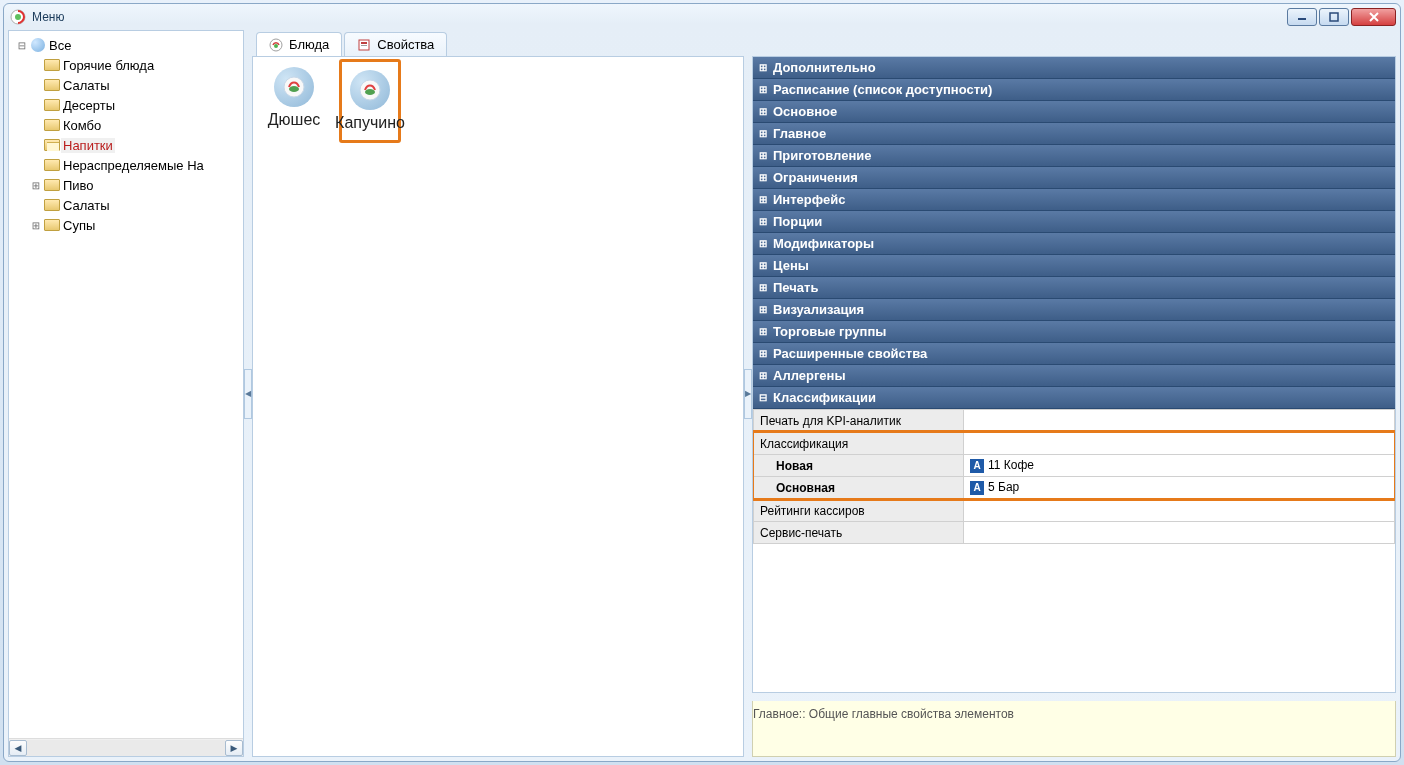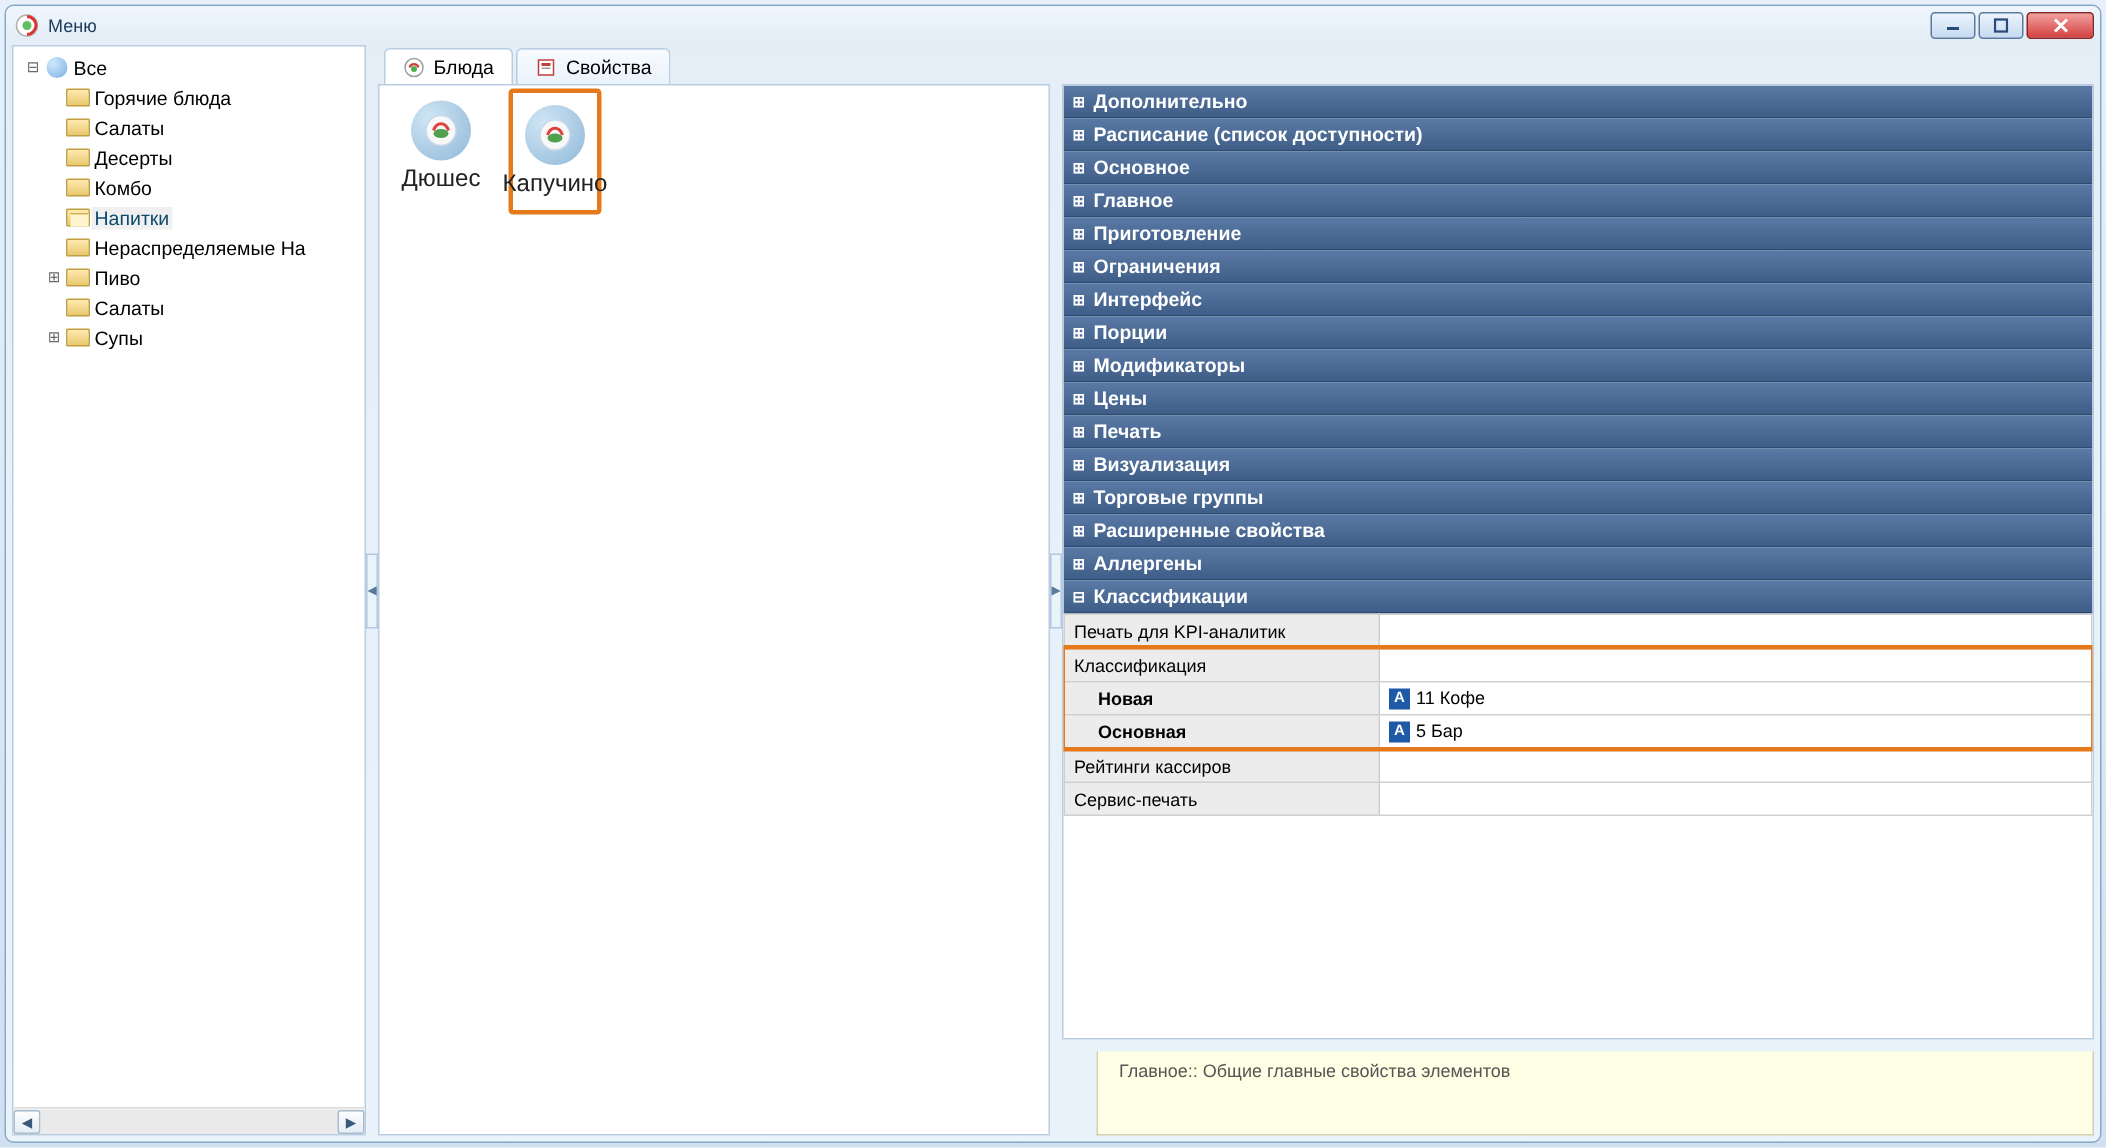--- a/index.html
+++ b/index.html
@@ -17,35 +17,35 @@
   
   .client { flex:1; display:flex; margin:0 4px 4px 4px; gap:0;}
   
   
   .tree-pane { width:236px; background:#fff; border:1px solid #b8cde2; display:flex; flex-direction:column;}
   .tree { flex:1; padding:4px 2px; overflow:hidden;}
   .tree-node { display:flex; align-items:center; height:20px; white-space:nowrap;}
   .tree-node .tw { width:14px; text-align:center; color:#6a6a6a; font-size:10px;}
   .tree-node .ic { width:18px; height:16px; display:flex; align-items:center; justify-content:center;}
   .tree-node .lbl { padding:0 2px;}
-  .tree-node.sel .lbl { background:#f0f0f0; color:#0c4a6e;}
+  .tree-node.sel .lbl { background:#f0f0f0; color:#b91c1c;}
   .tree-node.indent1 { padding-left: 4px; }
   .tree-node.indent2 { padding-left: 18px; }
   .hscroll { height:18px; background:#f0f0f0; border-top:1px solid #ddd; display:flex; align-items:center;}
   .hscroll .arr { width:18px; height:16px; border:1px solid #a8bcd0; background:linear-gradient(to bottom,#fdfdfd,#e5edf5); display:flex; align-items:center; justify-content:center; font-size:9px; color:#3a5a7a; border-radius:2px;}
   .hscroll .track { flex:1; background:#eaeaea; height:16px;}
   
   
   .splitter-v { width:8px; display:flex; flex-direction:column; align-items:center; justify-content:center;}
   .splitter-h { height:8px; display:flex; align-items:center; justify-content:center;}
   .splitter-handle { background:#eaf2fa; border:1px solid #b0c8e0; font-size:8px; color:#5a7a9a; display:flex; align-items:center; justify-content:center;}
   .splitter-v .splitter-handle{ width:8px; height:50px;}
   
   
-  .mid-col { width:448px; display:flex; flex-direction:column;}
+  .mid-col { width:492px; display:flex; flex-direction:column;}
   .tabs { height:26px; display:flex; align-items:flex-end; padding-left:4px;}
   .tab { height:24px; padding:0 12px; display:flex; align-items:center; gap:6px; border:1px solid #b8cde2; border-bottom:none; background:linear-gradient(to bottom,#f7fbff,#eaf2fa); border-radius:4px 4px 0 0; margin-right:2px; position:relative;}
   .tab.active { background:#fff; z-index:2; }
   .tab .tic { width:14px; height:14px; }
   
   .dishes-pane { flex:1; background:#fff; border:1px solid #b8cde2; padding:10px; display:flex; gap:14px; align-items:flex-start;}
   .dish { width:62px; display:flex; flex-direction:column; align-items:center; gap:4px; }
   .dish .dish-ic { width:40px; height:40px; border-radius:50%; background:radial-gradient(circle at 30% 30%, #cfe5f5 0%, #90b8d8 100%); display:flex; align-items:center; justify-content:center;}
   .dish .dish-lbl { font-size:16px; color:#222;}
   .dish-sel { border:3px solid #e67a1a; border-radius:3px; padding:8px; margin:-8px 0 0 0;}
@@ -56,21 +56,21 @@
   .props-pane { flex:1; background:#fff; border:1px solid #b8cde2; overflow:auto;}
   .group-header { height:22px; background:linear-gradient(to bottom,#5a7aa5,#3e5e88); color:#fff; font-weight:bold; display:flex; align-items:center; padding:0 6px; border-bottom:1px solid #2a4a72; font-size:13px;}
   .group-header .exp { width:14px; font-size:10px; color:#fff; }
   .prop-table { border-collapse:collapse; width:100%;}
   .prop-row td { border:1px solid #d0d0d0; padding:3px 6px; height:22px; font-size:12px; background:#fff;}
   .prop-row td.nm { width:210px; background:#ececec;}
   .prop-row td.nm.indent { padding-left:22px;font-weight:bold;}
   .a-badge { display:inline-block; width:14px; height:14px; background:#1e5aa8; color:#fff; font-size:10px; font-weight:bold; text-align:center; line-height:14px; margin-right:4px; vertical-align:middle;}
   .highlight-box { outline:3px solid #e67a1a; outline-offset:-1px;}
   
-  .hint-pane { height:56px; background:#ffffe6; border:1px solid #d0d0b0; border-top:none; padding:6px 14px; color:#555; font-size:12px; margin-bottom:0;margin-left:23px;}
+  .hint-pane { height:56px; background:#ffffe6; border:1px solid #d0d0b0; border-top:none; padding:6px 0; color:#555; font-size:12px; margin-bottom:0;}
   
   
   .folder-ic { width:16px; height:12px; background:linear-gradient(to bottom,#ffe9b0,#e8c870); border:1px solid #c0a040; border-radius:1px; position:relative;}
   .folder-ic.open::after{ content:''; position:absolute; left:2px; top:2px; width:12px; height:8px; background:#fff6d0; border-top:1px solid #d0b050;}
   .globe-ic { width:14px; height:14px; border-radius:50%; background:radial-gradient(circle at 30% 30%, #d0e8ff, #7ab0e0);}
   .plate-svg { width:30px; height:30px;}
 </style>
 </head>
 <body>
 

